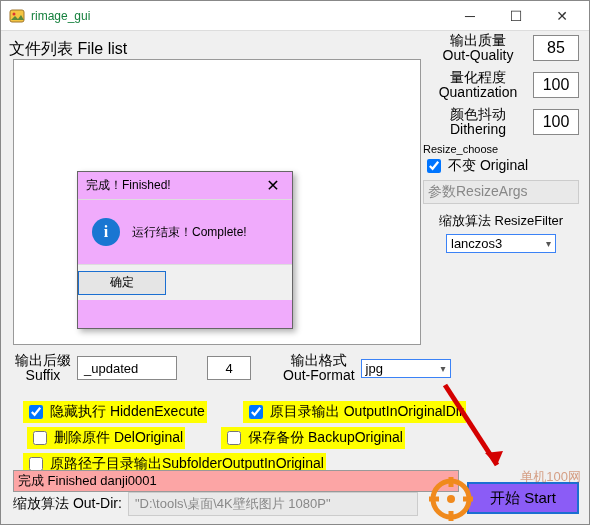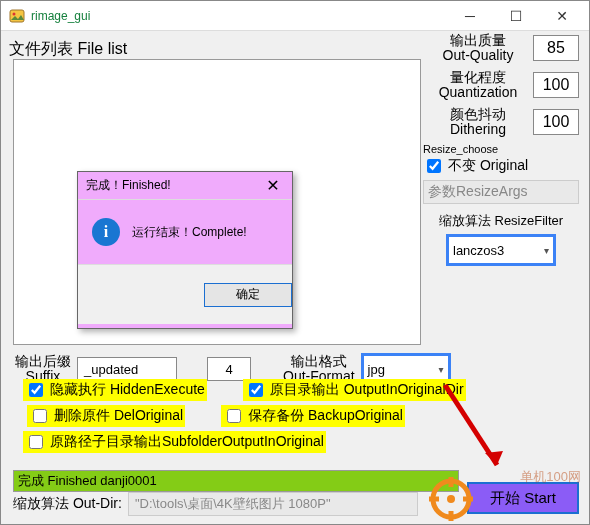--- a/index.html
+++ b/index.html
@@ -14,41 +14,41 @@
   .file-list { position: absolute; left: 12px; top: 28px; width: 408px; height: 286px; background: #fff; border: 1px solid #999; }
   .right-col { position: absolute; right: 10px; top: 2px; width: 156px; }
   .rrow { display: flex; align-items: center; margin-bottom: 6px; }
   .rrow .lbl { flex: 1; text-align: center; font-size: 14px; line-height: 1.1; }
   .numbox { width: 46px; height: 26px; border: 1px solid #888; background: #fff; text-align: center; font-size: 16px; line-height: 24px; }
   .resize-lbl { font-size: 11px; margin-top: 2px; margin-bottom: 1px; }
   .chk { display: flex; align-items: center; gap: 4px; font-size: 14px; }
   .chk input { width: 14px; height: 14px; }
   .graybox { background: #e9e9e9; border: 1px solid #ccc; padding: 2px 4px; color: #888; font-size: 14px; margin-top: 4px; }
   .resfilter { text-align: center; font-size: 13px; margin-top: 8px; }
-  .select { background: #fff; border: 3px solid #3b82f6; height: 32px; font-size: 13px; padding: 0 4px; display: flex; align-items: center; justify-content: space-between; }
+  .select { background: #fff; border: 1px solid #3b82f6; height: 19px; font-size: 13px; padding: 0 4px; display: flex; align-items: center; justify-content: space-between; }
   .select .arr { font-size: 10px; color: #555; }
   .midrow { position: absolute; left: 14px; top: 322px; right: 10px; display: flex; align-items: center; gap: 6px; font-size: 14px; }
   .midrow .col { display: flex; flex-direction: column; align-items: center; line-height: 1.1; }
   .textbox { background: #fff; border: 1px solid #888; height: 24px; padding: 0 6px; font-size: 13px; display: flex; align-items: center; }
-  .checks { position: absolute; left: 22px; top: 348px; right: 10px; }
+  .checks { position: absolute; left: 22px; top: 370px; right: 10px; }
   .crow { display: flex; gap: 36px; margin-bottom: 4px; }
   .hl { background: #ffff00; display: inline-flex; align-items: center; gap: 4px; padding: 1px 2px; font-size: 14px; }
   .hl input { width: 14px; height: 14px; }
-  .statusbar { position: absolute; left: 12px; bottom: 32px; width: 446px; height: 22px; background: #84cc16; border: 1px solid #999; font-size: 13px; padding: 0 4px; display: flex; align-items: center; }
+  .statusbar { position: absolute; left: 12px; bottom: 32px; width: 446px; height: 22px; background: #fca5a5; border: 1px solid #999; font-size: 13px; padding: 0 4px; display: flex; align-items: center; }
   .startbtn { position: absolute; right: 10px; bottom: 10px; width: 112px; height: 32px; background: #8b5cf6; border: 2px solid #1b6fd1; font-size: 15px; display: flex; align-items: center; justify-content: center; }
   .outdir { position: absolute; left: 12px; bottom: 8px; display: flex; align-items: center; gap: 6px; font-size: 14px; }
   .outdir .path { background: #e9e9e9; border: 1px solid #ccc; color: #888; font-size: 13px; padding: 2px 6px; width: 290px; }
   
   .dialog { position: absolute; left: 76px; top: 140px; width: 216px; height: 158px; background: #f0abfc; border: 1px solid #666; box-shadow: 3px 3px 6px rgba(0,0,0,0.3); z-index: 10; }
   .dialog .dbar { height: 28px; display: flex; align-items: center; padding: 0 4px 0 8px; font-size: 12px; border-bottom: 1px solid #ddd; }
   .dialog .dbar .dtitle { flex: 1; }
   .dialog .dbar .dclose { width: 30px; text-align: center; font-size: 16px; }
   .dialog .dbody { display: flex; align-items: center; gap: 12px; padding: 18px 14px; font-size: 12px; }
   .dialog .infoicon { width: 28px; height: 28px; border-radius: 50%; background: #1976d2; color: #fff; display: flex; align-items: center; justify-content: center; font-family: Georgia, serif; font-weight: bold; font-size: 16px; }
-  .dialog .dfoot { background: #f0f0f0; height: 60px; display: flex; align-items: center; justify-content: flex-end; border-top: 1px solid #ddd; }
+  .dialog .dfoot { background: #f0f0f0; height: 36px; display: flex; align-items: center; padding-right: 12px; border-top: 1px solid #ddd; }
   .dialog .ok { width: 88px; height: 24px; background: #e5e5e5; border: 1px solid #1b6fd1; font-size: 12px; display: flex; align-items: center; justify-content: center; }
   
   .arrow-red { position: absolute; pointer-events: none; }
   .cursor { position: absolute; pointer-events: none; }
   .watermark { position: absolute; right: 8px; bottom: 38px; font-size: 13px; color: rgba(180,60,0,0.45); pointer-events: none; text-align: center; }
 </style>
 </head>
 <body>
 
 <div class="window">

